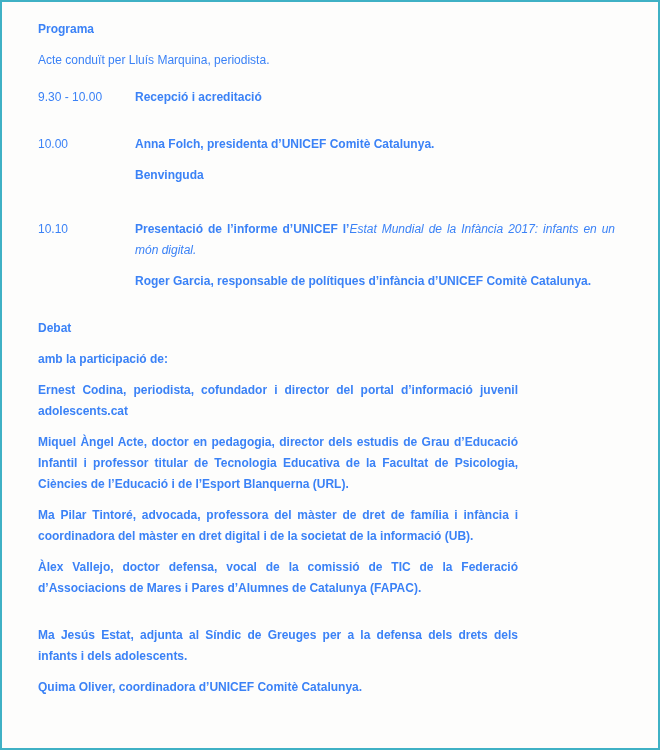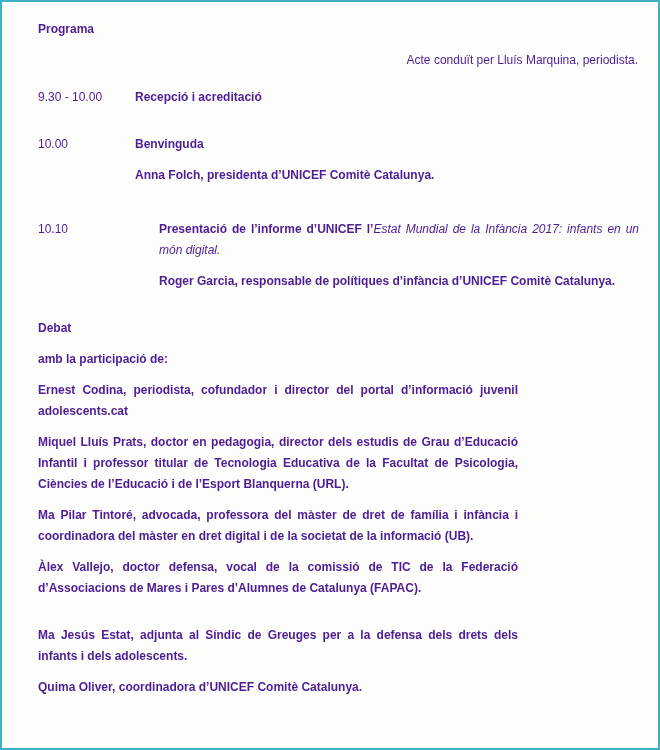--- a/index.html
+++ b/index.html
@@ -20,80 +20,78 @@
     color: #1c1c1c;
     padding: 17px 20px 0 36px;
     overflow: hidden;
   }
   .doc-title {
     font-weight: bold;
     margin: 0 0 10px 0;
   }
   .intro {
     margin: 0 0 10px 0;
-    text-align: right;
   }
   .row {
     display: flex;
     align-items: flex-start;
     margin-top: 16px;
   }
   .row.extra-space {
     margin-top: 23px;
-    gap: 24px;
   }
   .time {
     flex: 0 0 97px;
     width: 97px;
   }
   .content {
     flex: 0 0 480px;
     width: 480px;
   }
   .para {
     margin: 0 0 10px 0;
     text-align: justify;
   }
   .seg-normal { font-style: normal; font-weight: bold; }
   .seg-bold   { font-weight: bold; }
   .seg-italic { font-style: italic; }
 </style>
 </head>
 <body>
 
-<div class="page" style="border-color: rgb(63, 177, 197); background: rgb(253, 253, 252); color: #4c1d95;">
+<div class="page" style="border-color: rgb(63, 177, 197); background: rgb(253, 253, 252); color: #3b82f6;">
   <p class="doc-title">Programa</p>
   <p class="intro">Acte conduït per Lluís Marquina, periodista.</p>
   <div>
       <div class="row">
         <div class="time">9.30 - 10.00</div>
         <div class="content">
           <p class="para"><span class="seg-normal">Recepció i acreditació</span></p>
         </div>
       </div>
       <div class="row">
         <div class="time">10.00</div>
         <div class="content">
+          <p class="para"><span class="seg-bold">Anna Folch</span><span class="seg-normal">, presidenta d’UNICEF Comitè Catalunya.</span></p>
           <p class="para"><span class="seg-normal">Benvinguda</span></p>
-          <p class="para"><span class="seg-bold">Anna Folch</span><span class="seg-normal">, presidenta d’UNICEF Comitè Catalunya.</span></p>
         </div>
       </div>
       <div class="row extra-space">
         <div class="time">10.10</div>
         <div class="content">
           <p class="para"><span class="seg-normal">Presentació de l’informe d’UNICEF l’</span><span class="seg-italic">Estat Mundial de la Infància 2017: infants en un món digital.</span></p>
           <p class="para"><span class="seg-bold">Roger Garcia</span><span class="seg-normal">, responsable de polítiques d’infància d’UNICEF Comitè Catalunya.</span></p>
         </div>
       </div>
       <div class="row">
         <div class="content">
           <p class="para"><span class="seg-normal">Debat</span></p>
           <p class="para"><span class="seg-normal">amb la participació de:</span></p>
           <p class="para"><span class="seg-bold">Ernest Codina</span><span class="seg-normal">, periodista, cofundador i director del portal d’informació juvenil adolescents.cat</span></p>
-          <p class="para"><span class="seg-bold">Miquel Lluís Prats</span><span class="seg-normal">, doctor en pedagogia, director dels estudis de Grau d’Educació Infantil i professor titular de Tecnologia Educativa de la Facultat de Psicologia, Ciències de l’Educació i de l’Esport Blanquerna (URL).</span></p>
+          <p class="para"><span class="seg-bold">Miquel Àngel Acte</span><span class="seg-normal">, doctor en pedagogia, director dels estudis de Grau d’Educació Infantil i professor titular de Tecnologia Educativa de la Facultat de Psicologia, Ciències de l’Educació i de l’Esport Blanquerna (URL).</span></p>
           <p class="para"><span class="seg-bold">Ma Pilar Tintoré</span><span class="seg-normal">, advocada, professora del màster de dret de família i infància i coordinadora del màster en dret digital i de la societat de la informació (UB).</span></p>
           <p class="para"><span class="seg-bold">Àlex Vallejo</span><span class="seg-normal">, doctor defensa, vocal de la comissió de TIC de la Federació d’Associacions de Mares i Pares d’Alumnes de Catalunya (FAPAC).</span></p>
         </div>
       </div>
       <div class="row">
         <div class="content">
           <p class="para"><span class="seg-bold">Ma Jesús Estat</span><span class="seg-normal">, adjunta al Síndic de Greuges per a la defensa dels drets dels infants i dels adolescents.</span></p>
           <p class="para"><span class="seg-bold">Quima Oliver</span><span class="seg-normal">, coordinadora d’UNICEF Comitè Catalunya.</span></p>
         </div>
       </div>

